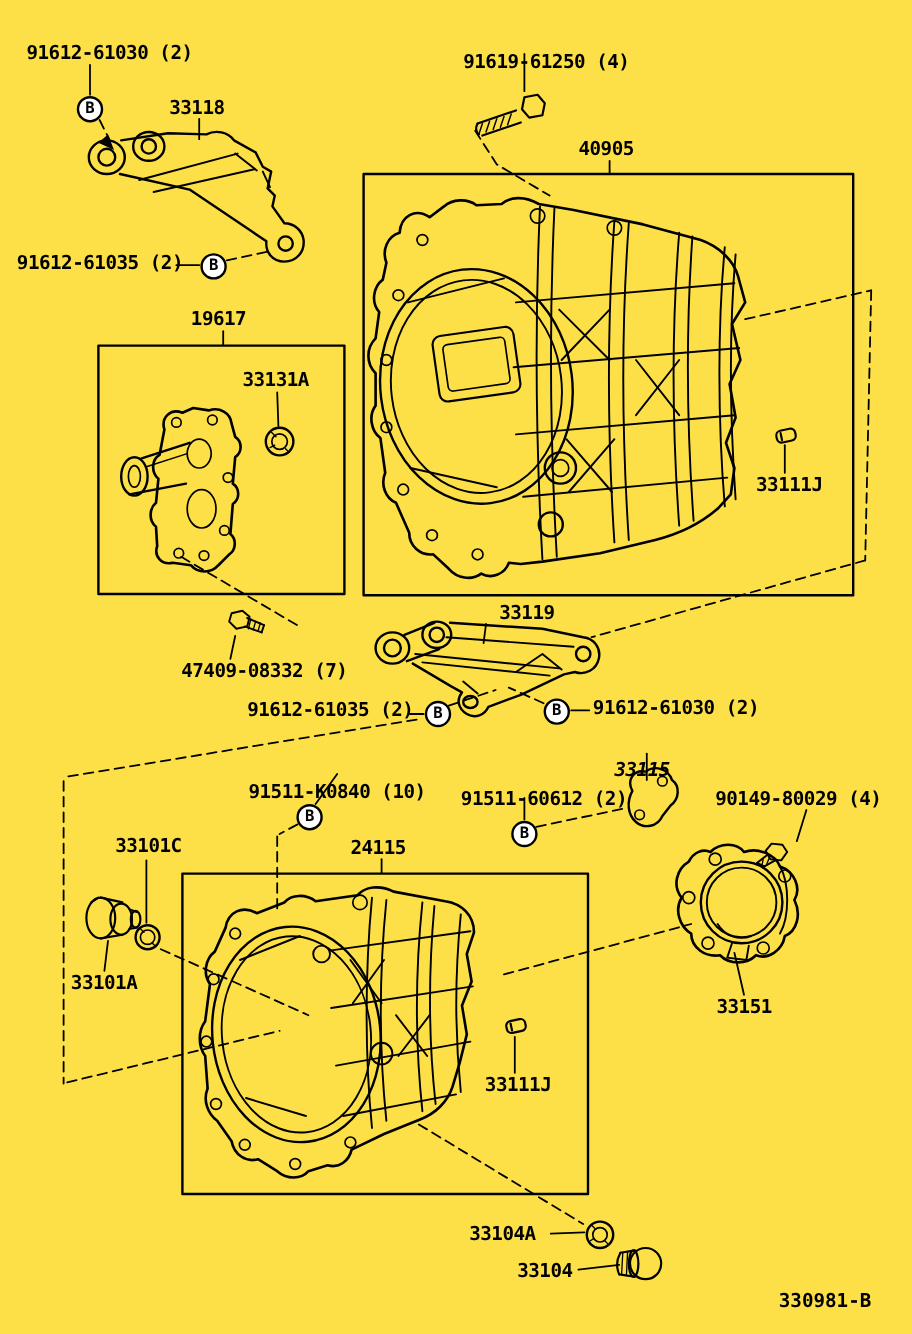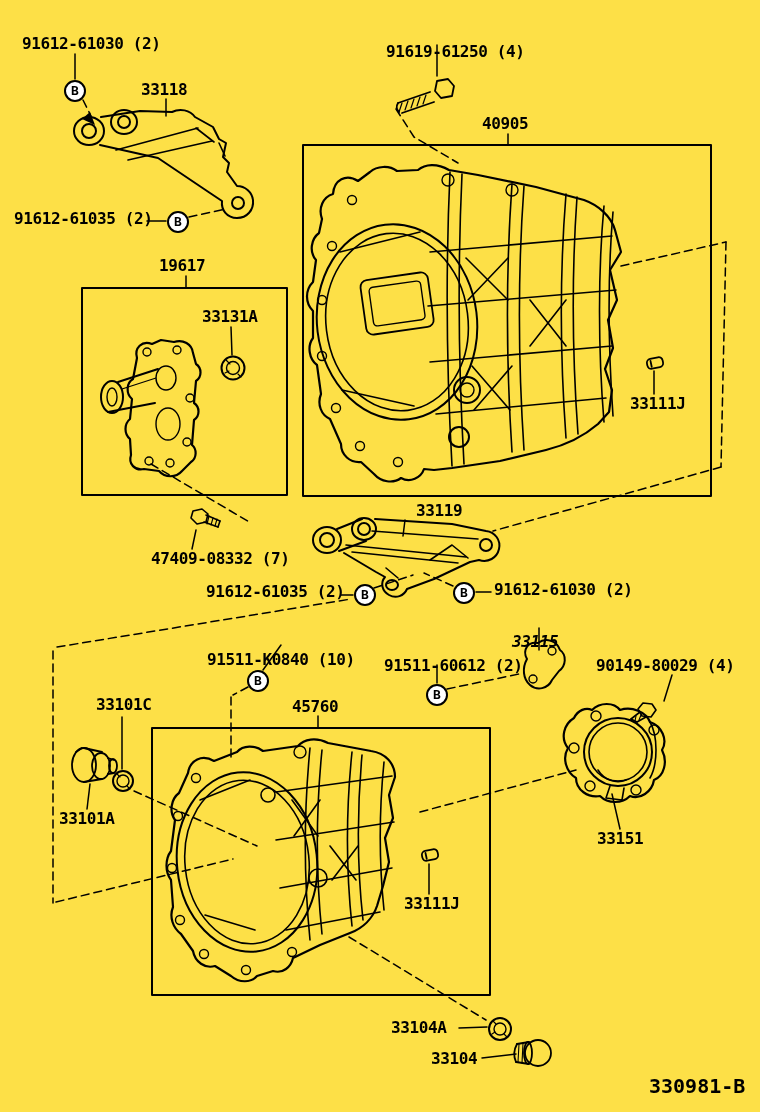--- a/index.html
+++ b/index.html
@@ -4,21 +4,21 @@
 <style>
   html,body{margin:0;padding:0;background:#ffffff;}
   .stage{position:relative;width:760px;height:1112px;background:#fde047;overflow:hidden;
          font-family:"DejaVu Sans Mono","Liberation Mono",monospace;}
   .stage svg{position:absolute;left:0;top:0;}
   .callout{position:absolute;font-weight:bold;font-size:16px;letter-spacing:-0.4px;
            white-space:nowrap;color:#000;line-height:16px;cursor:pointer;}
   .bmark{position:absolute;width:22px;height:22px;border:2px solid #000;border-radius:50%;
          box-sizing:border-box;text-align:center;font-weight:bold;font-size:13px;
          line-height:18px;color:#000;background:#fff;cursor:pointer;}
-  .figcode{position:absolute;font-weight:bold;font-size:20px;color:#000;white-space:nowrap;}
+  .figcode{position:absolute;font-weight:bold;font-size:16px;color:#000;white-space:nowrap;}
 </style>
 </head>
 <body>
 
 <div class="stage">
 
 <svg width="760" height="1112" viewBox="0 0 760 1112" fill="none" stroke="#000" stroke-width="2" stroke-linecap="round" stroke-linejoin="round">
 
   <g>
     <rect x="303" y="145" width="408" height="351"></rect>
@@ -343,21 +343,21 @@
 <div class="callout" style="left:630px;top:396px;">33111J</div>
 <div class="callout" style="left:151px;top:551px;">47409-08332 (7)</div>
 <div class="callout" style="left:376px;top:503px;margin-left:40px;">33119</div>
 <div class="callout" style="left:206px;top:584px;">91612-61035 (2)</div>
 <div class="callout" style="left:494px;top:582px;">91612-61030 (2)</div>
 <div class="callout" style="left:512px;top:634px;font-style:italic;">33115</div>
 <div class="callout" style="left:207px;top:652px;text-align:right;">91511-K0840 (10)</div>
 <div class="callout" style="left:384px;top:647px;margin-top:11px;">91511-60612 (2)</div>
 <div class="callout" style="left:596px;top:658px;">90149-80029 (4)</div>
 <div class="callout" style="left:96px;top:697px;">33101C</div>
-<div class="callout" style="left:292px;top:699px;">45760</div>
+<div class="callout" style="left:292px;top:699px;">24115</div>
 <div class="callout" style="left:59px;top:811px;">33101A</div>
 <div class="callout" style="left:597px;top:831px;">33151</div>
 <div class="callout" style="left:404px;top:896px;">33111J</div>
 <div class="callout" style="left:391px;top:1020px;text-align:center;">33104A</div>
 <div class="callout" style="left:431px;top:1051px;">33104</div>
 
 <div class="bmark" style="left:64px;top:80px;">B</div>
 <div class="bmark" style="left:167px;top:211px;">B</div>
 <div class="bmark" style="left:354px;top:584px;">B</div>
 <div class="bmark" style="left:453px;top:582px;">B</div>

